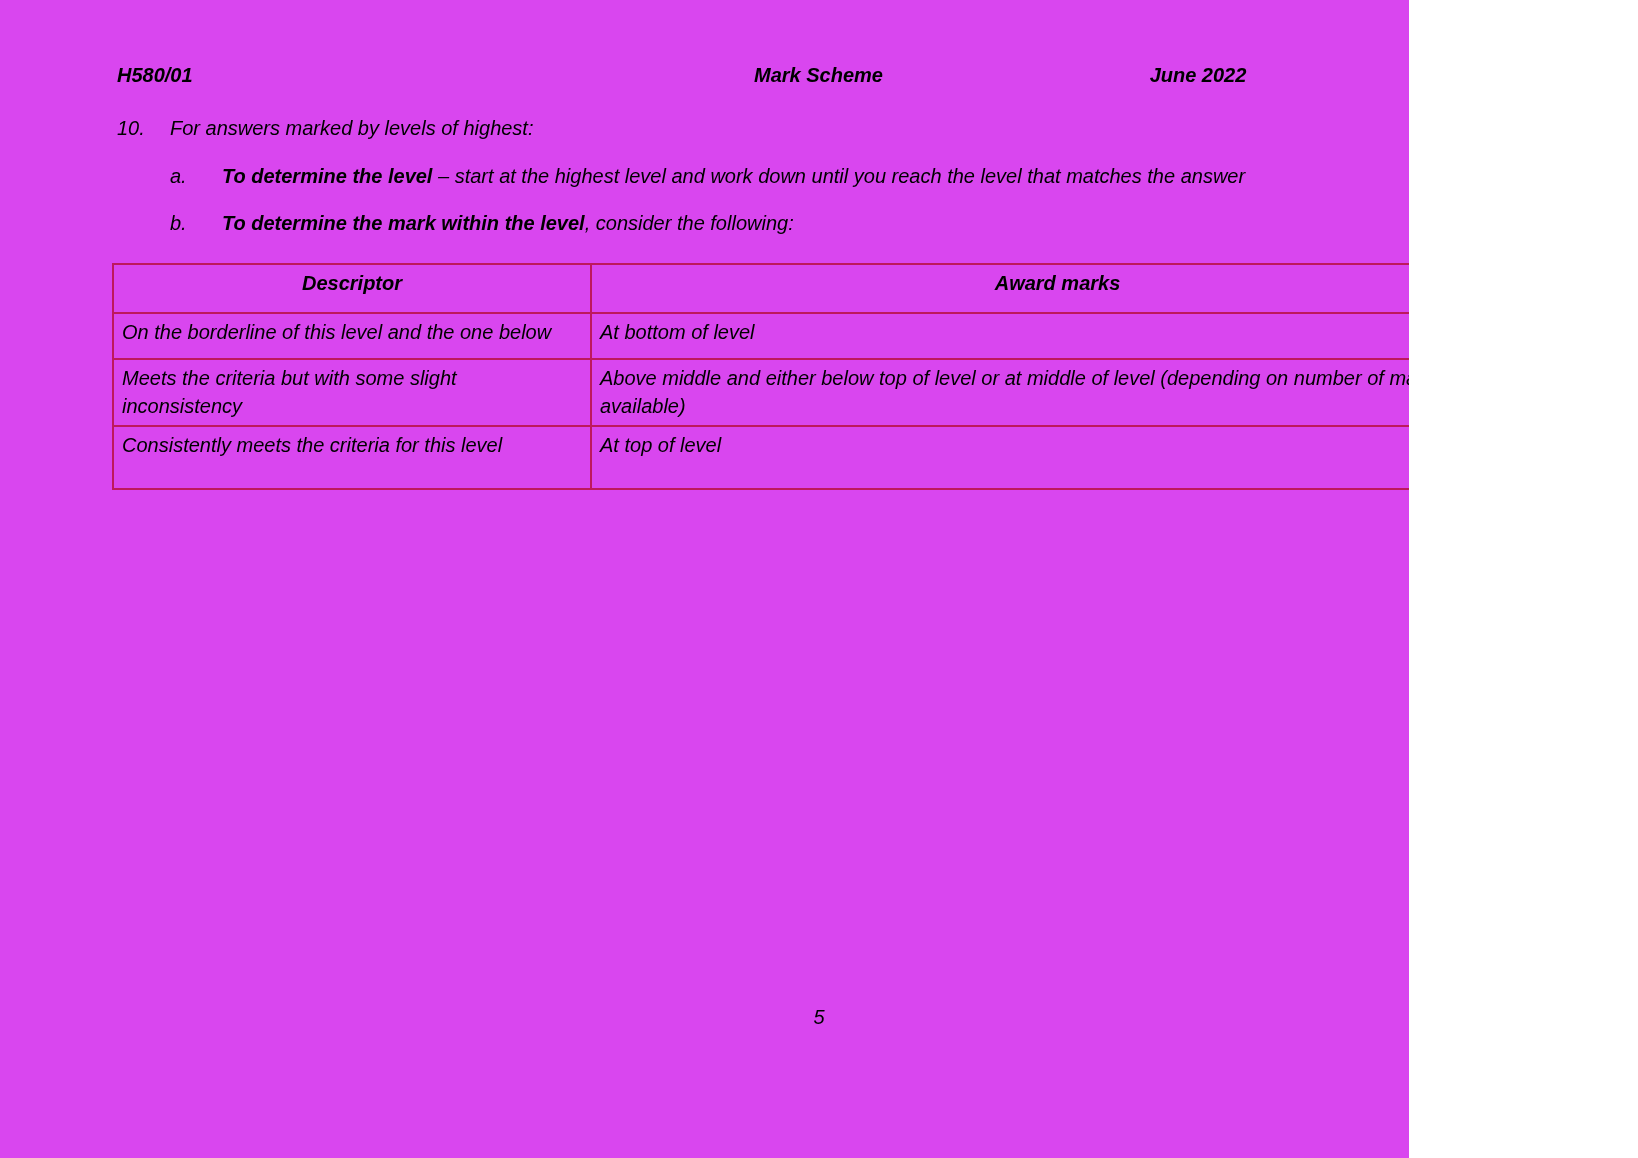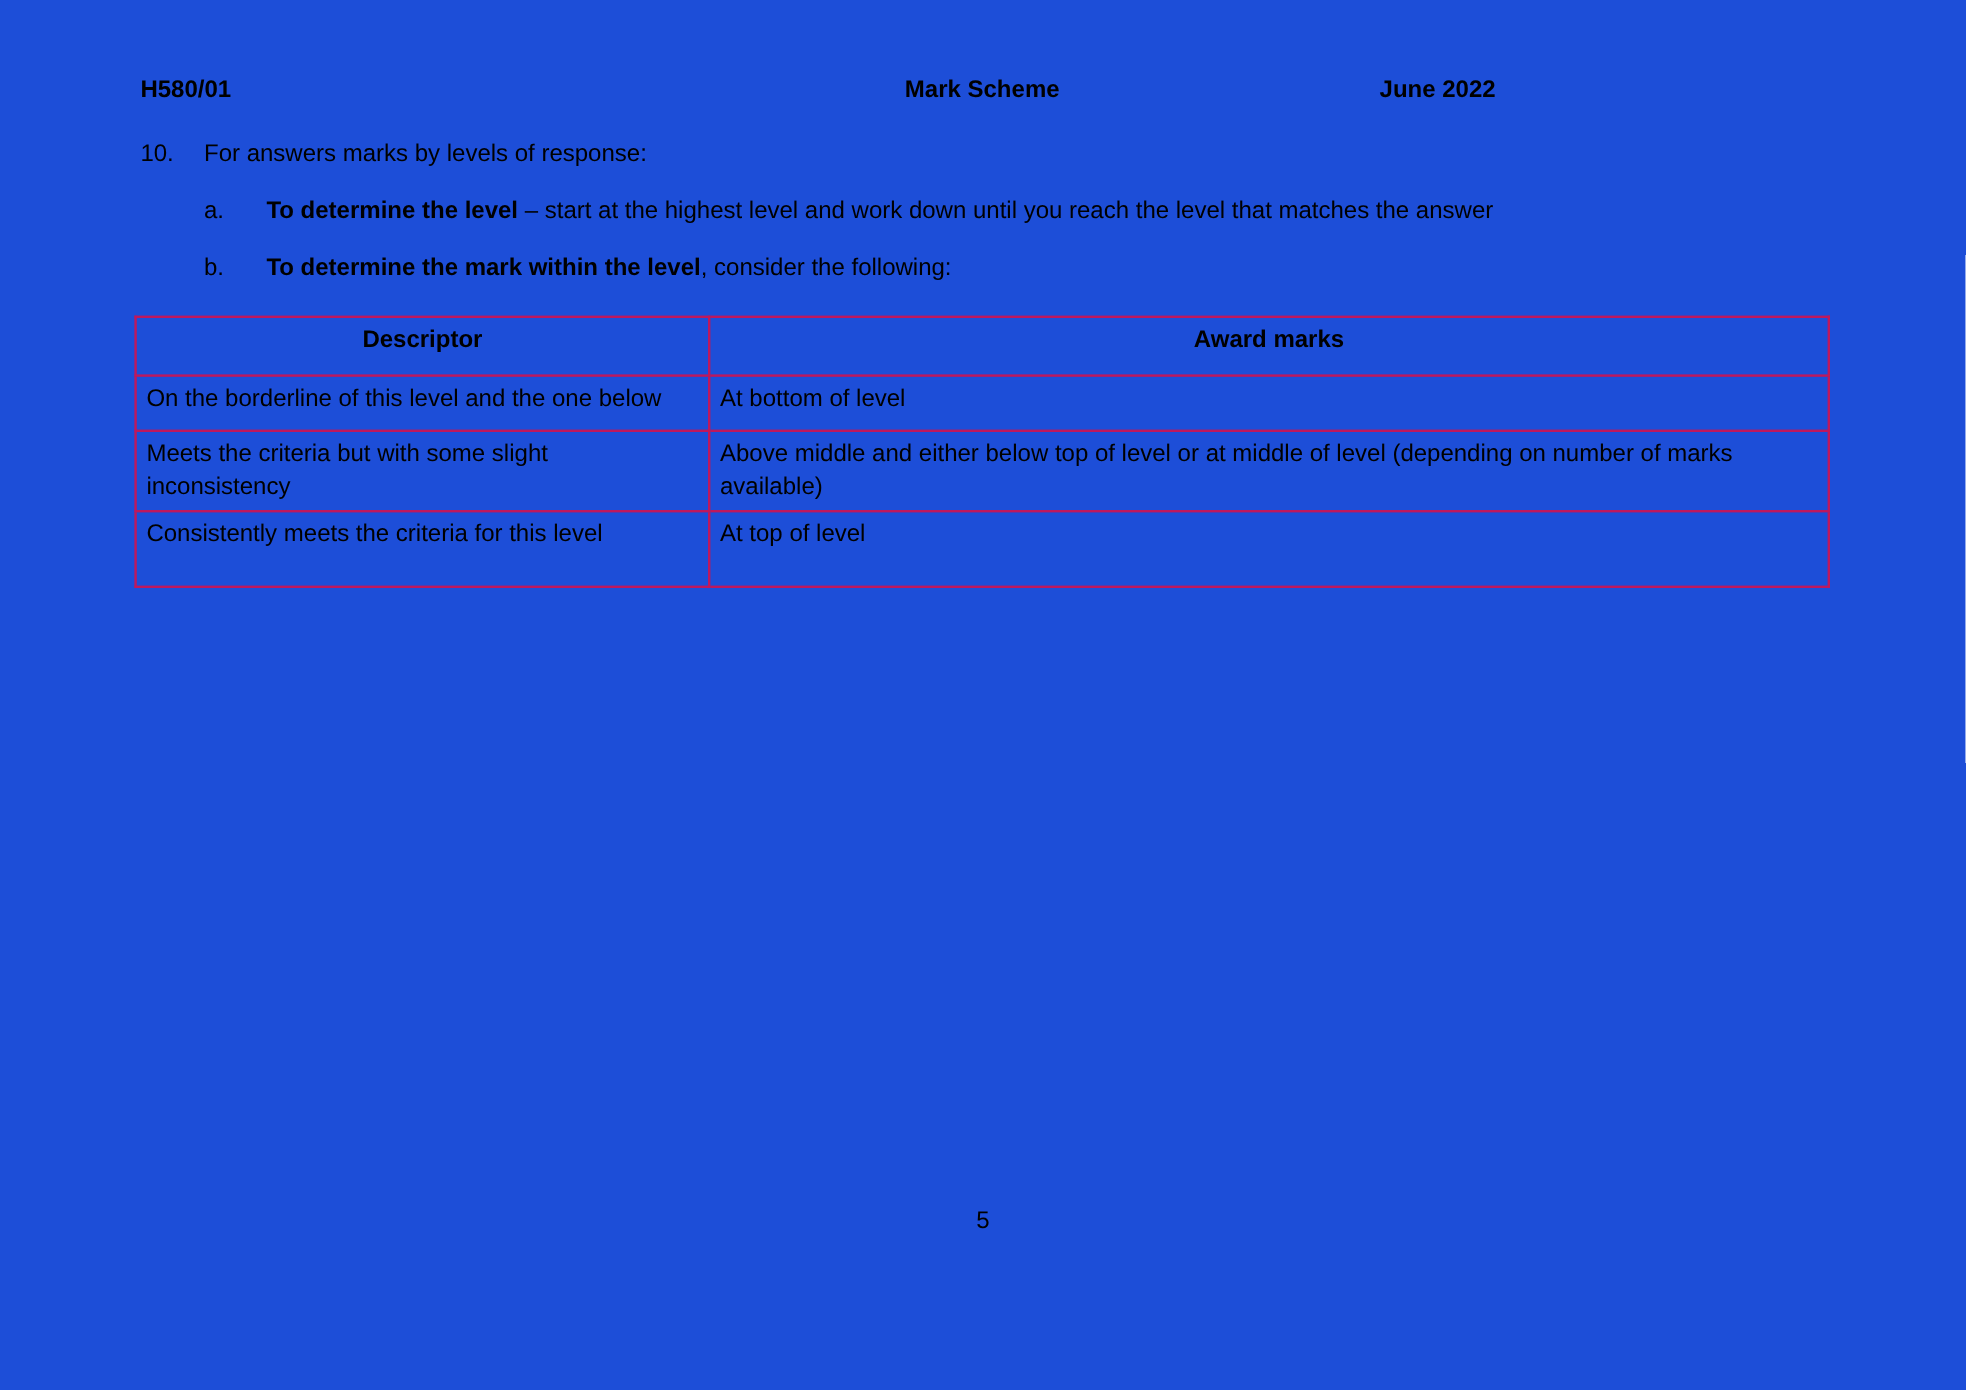--- a/index.html
+++ b/index.html
@@ -2,26 +2,27 @@
 <html><head>
 <meta charset="utf-8">
 <style>
   html, body {
     margin: 0;
     padding: 0;
     background: #ffffff;
   }
   .page {
     position: relative;
-    width: 1638px;
+    width: 1409px;
     height: 1158px;
-    background: #1d4ed8;
+    background: #d946ef;
     color: #000000;
     font-family: "Liberation Sans", sans-serif;
     overflow: hidden;
+    font-style: italic;
   }
   .hdr {
     position: absolute;
     top: 62px;
     left: 112px;
     width: 1413px;
     display: grid;
     grid-template-columns: 1fr auto 1fr;
     font-weight: bold;
     font-size: 20px;
@@ -88,21 +89,21 @@
 
 <div class="page">
 
   <div class="hdr">
     <span class="h-left">H580/01</span>
     <span class="h-center">Mark Scheme</span>
     <span class="h-right">June 2022</span>
   </div>
 
   <div class="body-line line-10">
-    <span class="num">10.</span><span>For answers marks by levels of response:</span>
+    <span class="num">10.</span><span>For answers marked by levels of highest:</span>
   </div>
 
   <div class="body-line sub-line sub-b">
     <span class="lbl">b.</span><span><span class="bold">To determine the mark within the level</span><span>, consider the following:</span></span>
   </div>
 
   <div class="body-line sub-line sub-a">
     <span class="lbl">a.</span><span><span class="bold">To determine the level</span><span> – start at the highest level and work down until you reach the level that matches the answer</span></span>
   </div>
 

